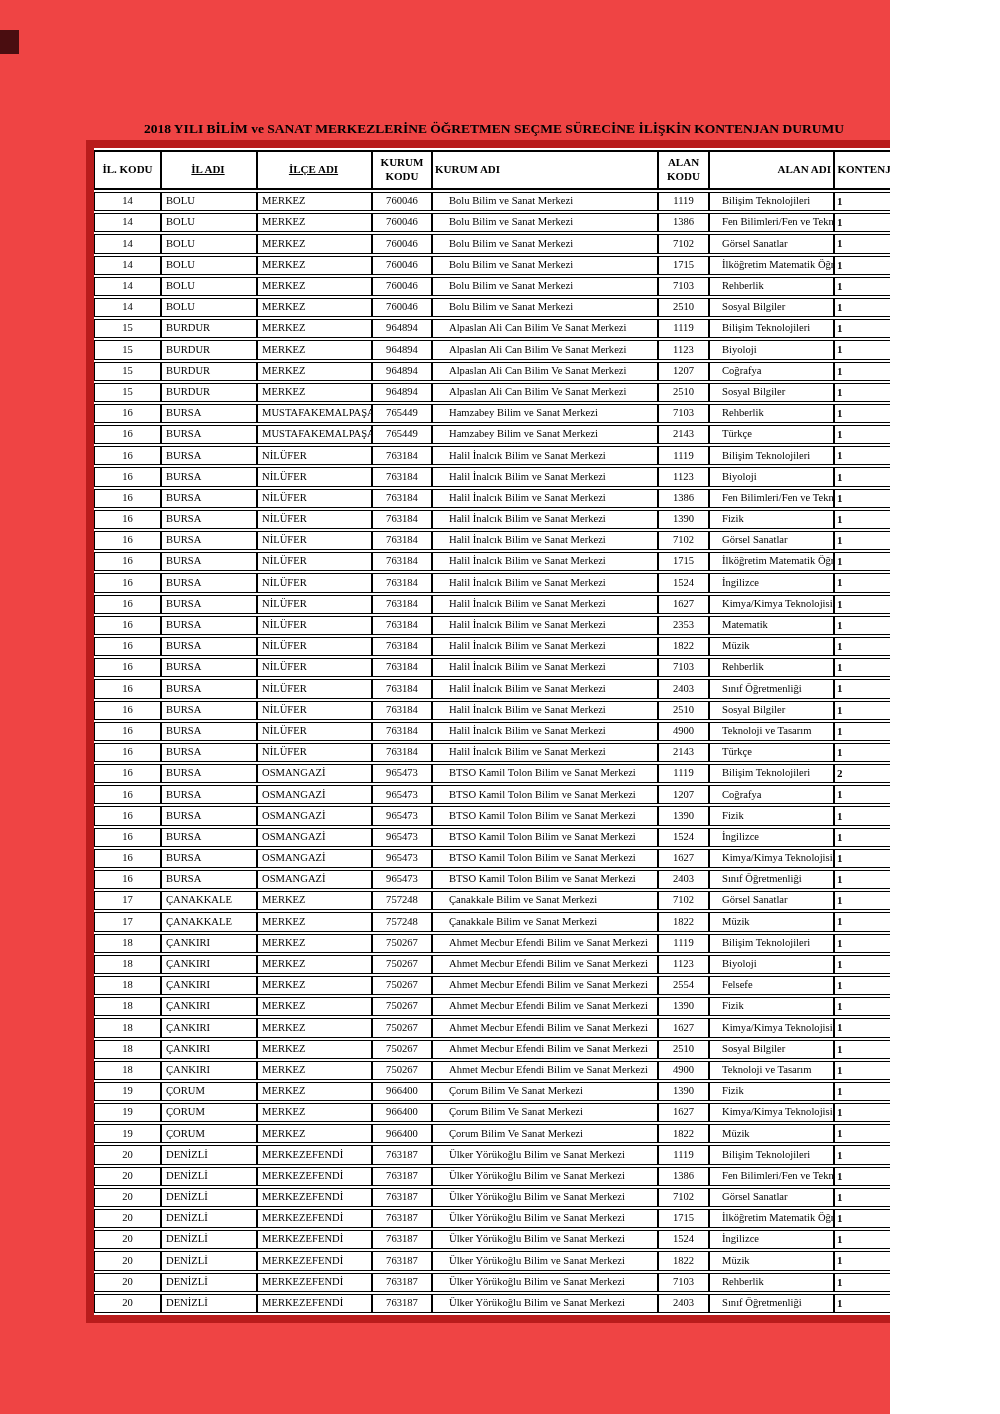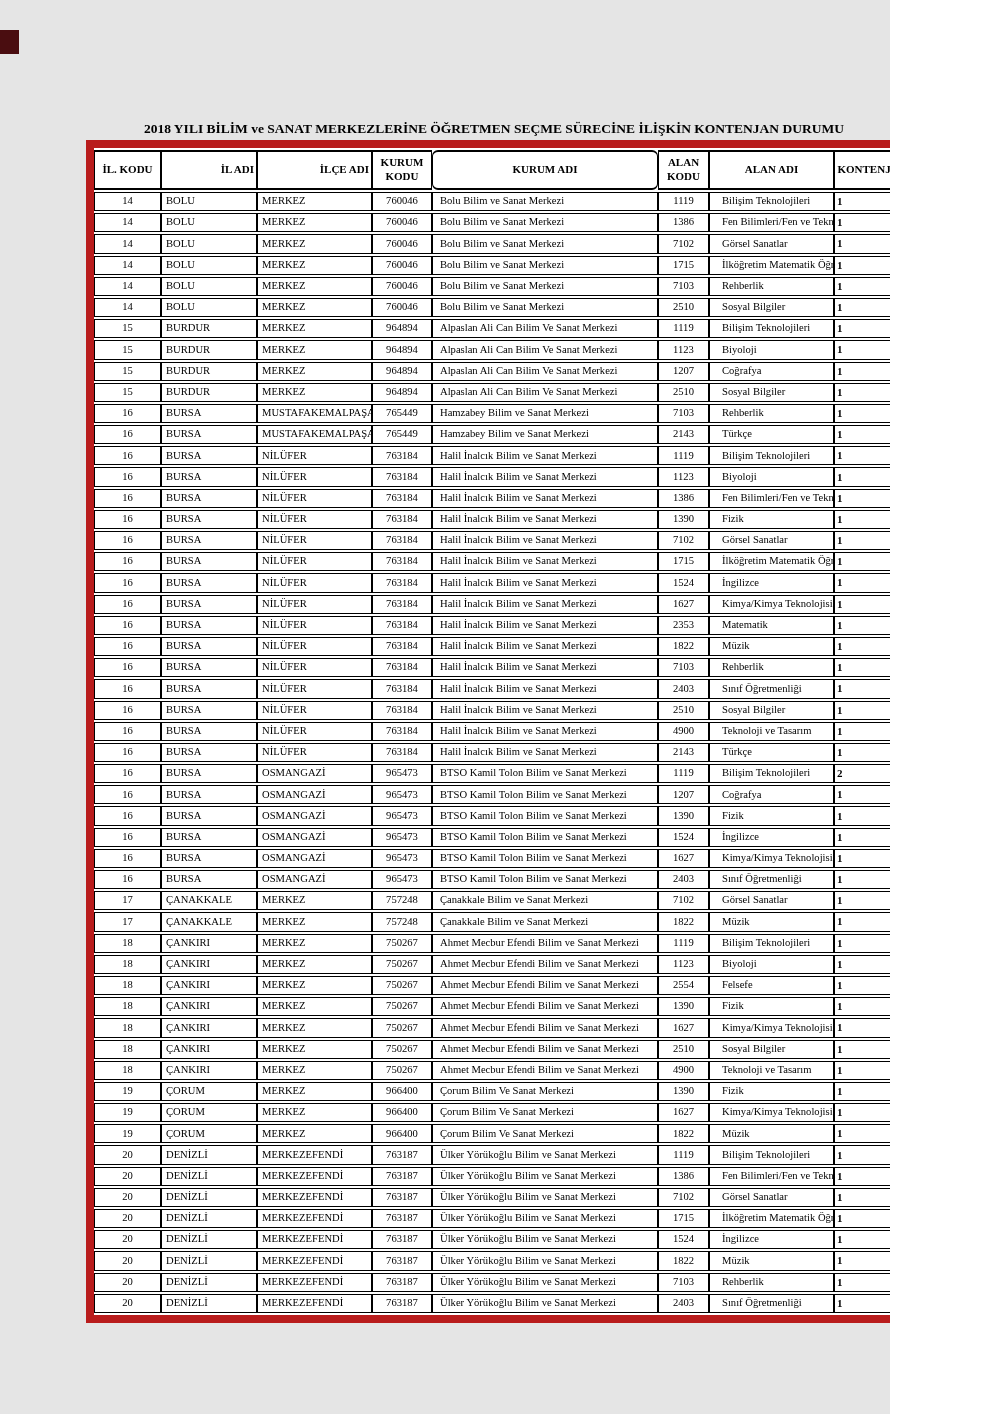--- a/index.html
+++ b/index.html
@@ -1,20 +1,20 @@
 <!DOCTYPE html>
 <html lang="tr"><head>
 <meta charset="utf-8">
 <style>
   html,body{margin:0;padding:0;background:#ffffff;}
   .sheet{
     position:relative;
     width:890px;
     height:1414px;
-    background:#e5e5e5;
+    background:#ef4444;
     font-family:"Liberation Serif","DejaVu Serif",serif;
     color:#000;
     overflow:hidden;
   }
   .corner-mark{
     position:absolute;
     left:0;
     top:30px;
     width:19px;
     height:24px;
@@ -61,26 +61,26 @@
   .quota-table td{
     font-size:10.6px;
     height:17.2px;
     padding:0 2px;
     white-space:nowrap;
     line-height:1;
   }
   
   .quota-table .c0{text-align:center;}
   .quota-table td.c1,.quota-table td.c2{text-align:left;padding-left:4px;}
-  .quota-table th.c1,.quota-table th.c2{text-align:right;padding-left:0;}
+  .quota-table th.c1,.quota-table th.c2{text-align:center;padding-left:0;text-decoration:underline;}
   .quota-table .c3{text-align:center;}
-  .quota-table th.c4{text-align:center;border-radius:6px;}
-  .quota-table td.c4{text-align:left;padding-left:7px;}
+  .quota-table th.c4{text-align:left;}
+  .quota-table td.c4{text-align:left;padding-left:16px;}
   .quota-table .c5{text-align:center;margin-left:42px;}
-  .quota-table th.c6{text-align:center;}
+  .quota-table th.c6{text-align:right;}
   .quota-table td.c6{text-align:left;padding-left:12px;}
   .quota-table .c7{}
   .quota-table td.c7{font-weight:bold;font-size:11px;}
 </style>
 </head>
 <body>
 
 <div class="sheet">
   <div class="corner-mark"></div>
   <div class="doc-title">2018 YILI BİLİM ve SANAT MERKEZLERİNE ÖĞRETMEN SEÇME SÜRECİNE İLİŞKİN KONTENJAN DURUMU</div>

